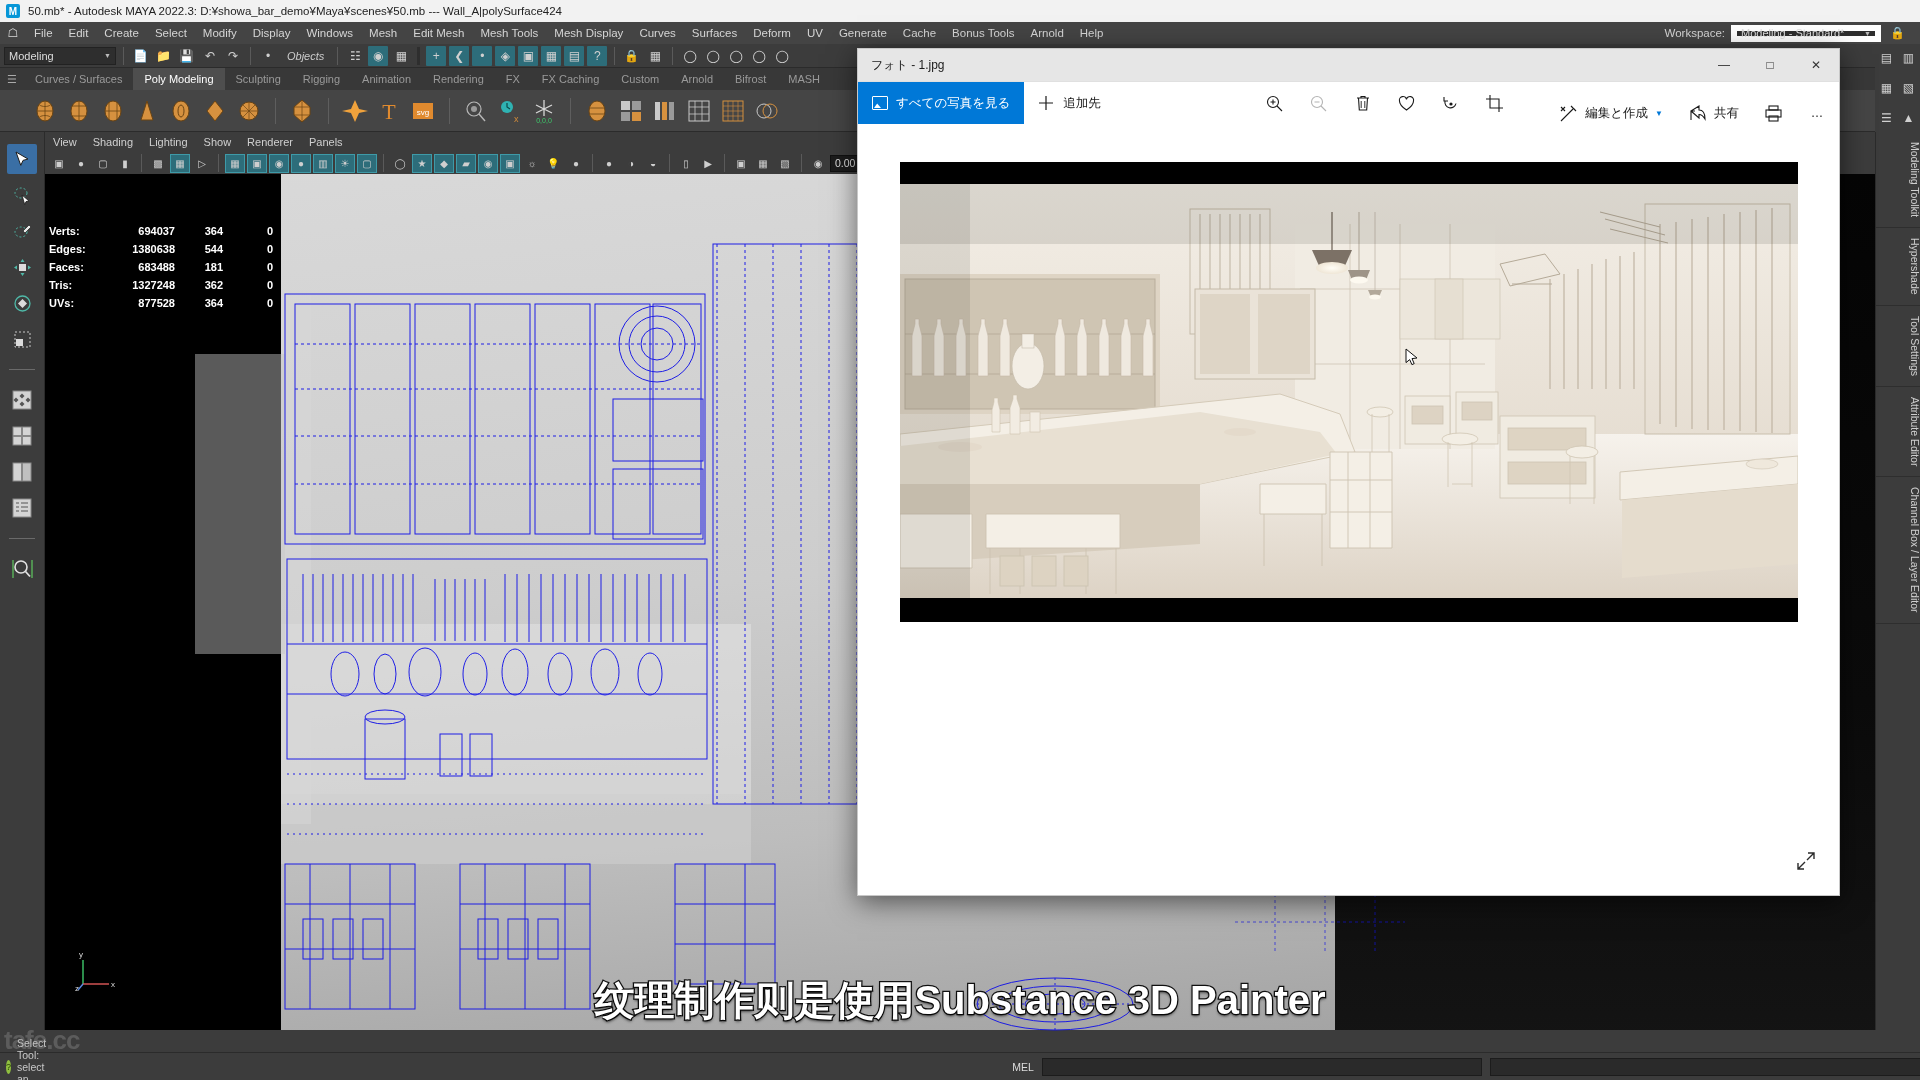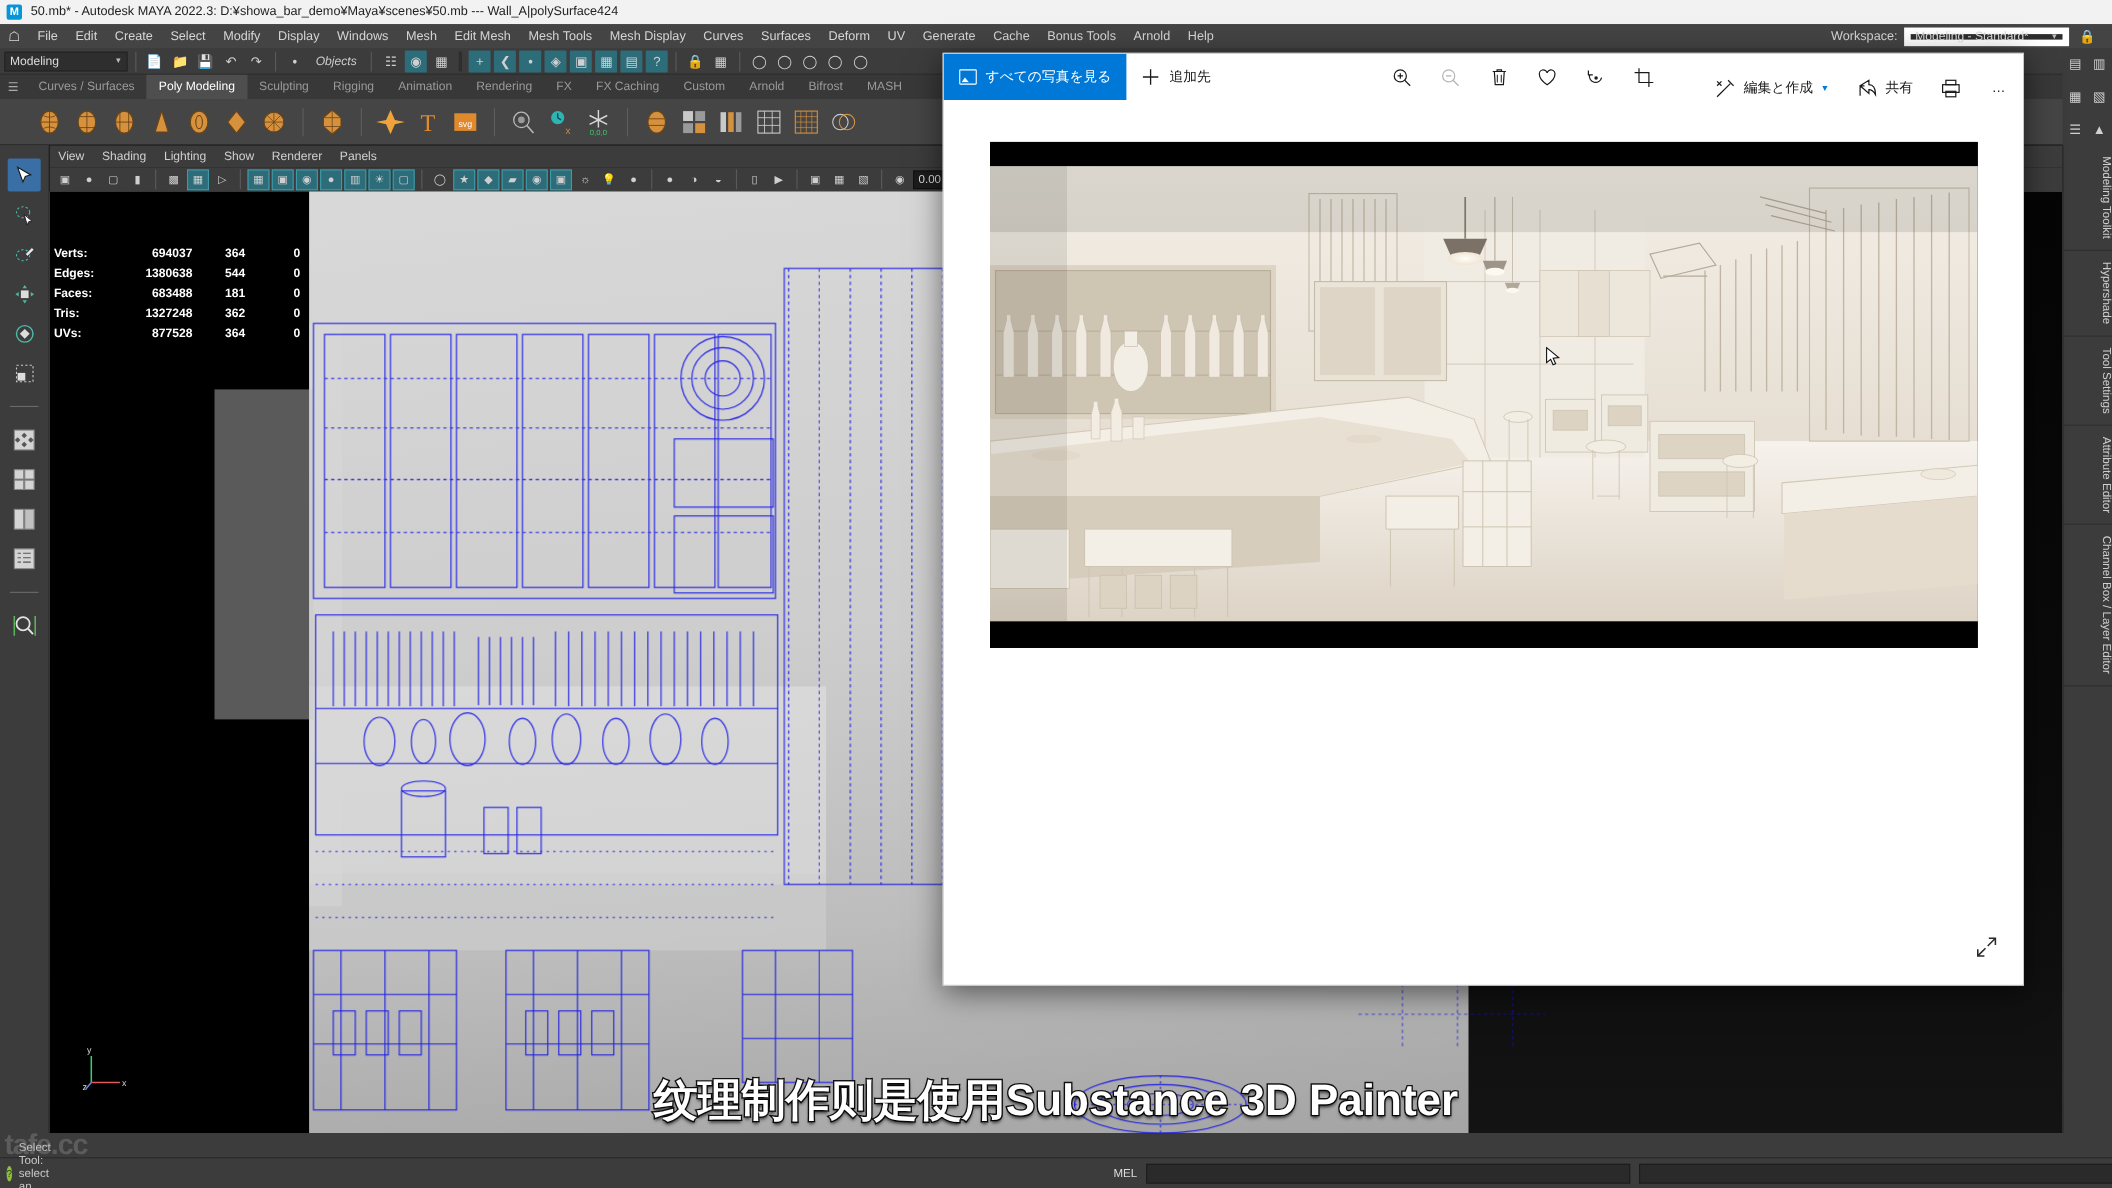--- a/index.html
+++ b/index.html
@@ -785,20 +785,28 @@
   <div class="helptext">Select Tool: select an object</div>
   <div id="mel-group">
     <div class="mlbl">MEL</div>
     <div class="melfield" style="width:440px"></div>
     <div class="melfield" style="width:450px"></div>
   </div>
 </div>
 
 <div id="photos-window">
 
+  <div id="pw-titlebar">
+    <div class="pw-title">フォト - 1.jpg</div>
+    <div id="pw-wincontrols">
+      <div class="wc">—</div>
+      <div class="wc">□</div>
+      <div class="wc close">✕</div>
+    </div>
+  </div>
 
   <div id="pw-toolbar">
     <div id="btn-seeall">
       <span class="sa-ico"></span>
       <span>すべての写真を見る</span>
     </div>
     <div class="tb-item">
       <span class="tb-ico">
         <svg width="18" height="18" viewBox="0 0 18 18">
             <path d="M9 2v14M2 9h14" stroke="#1a1a1a" stroke-width="1.2"></path>

